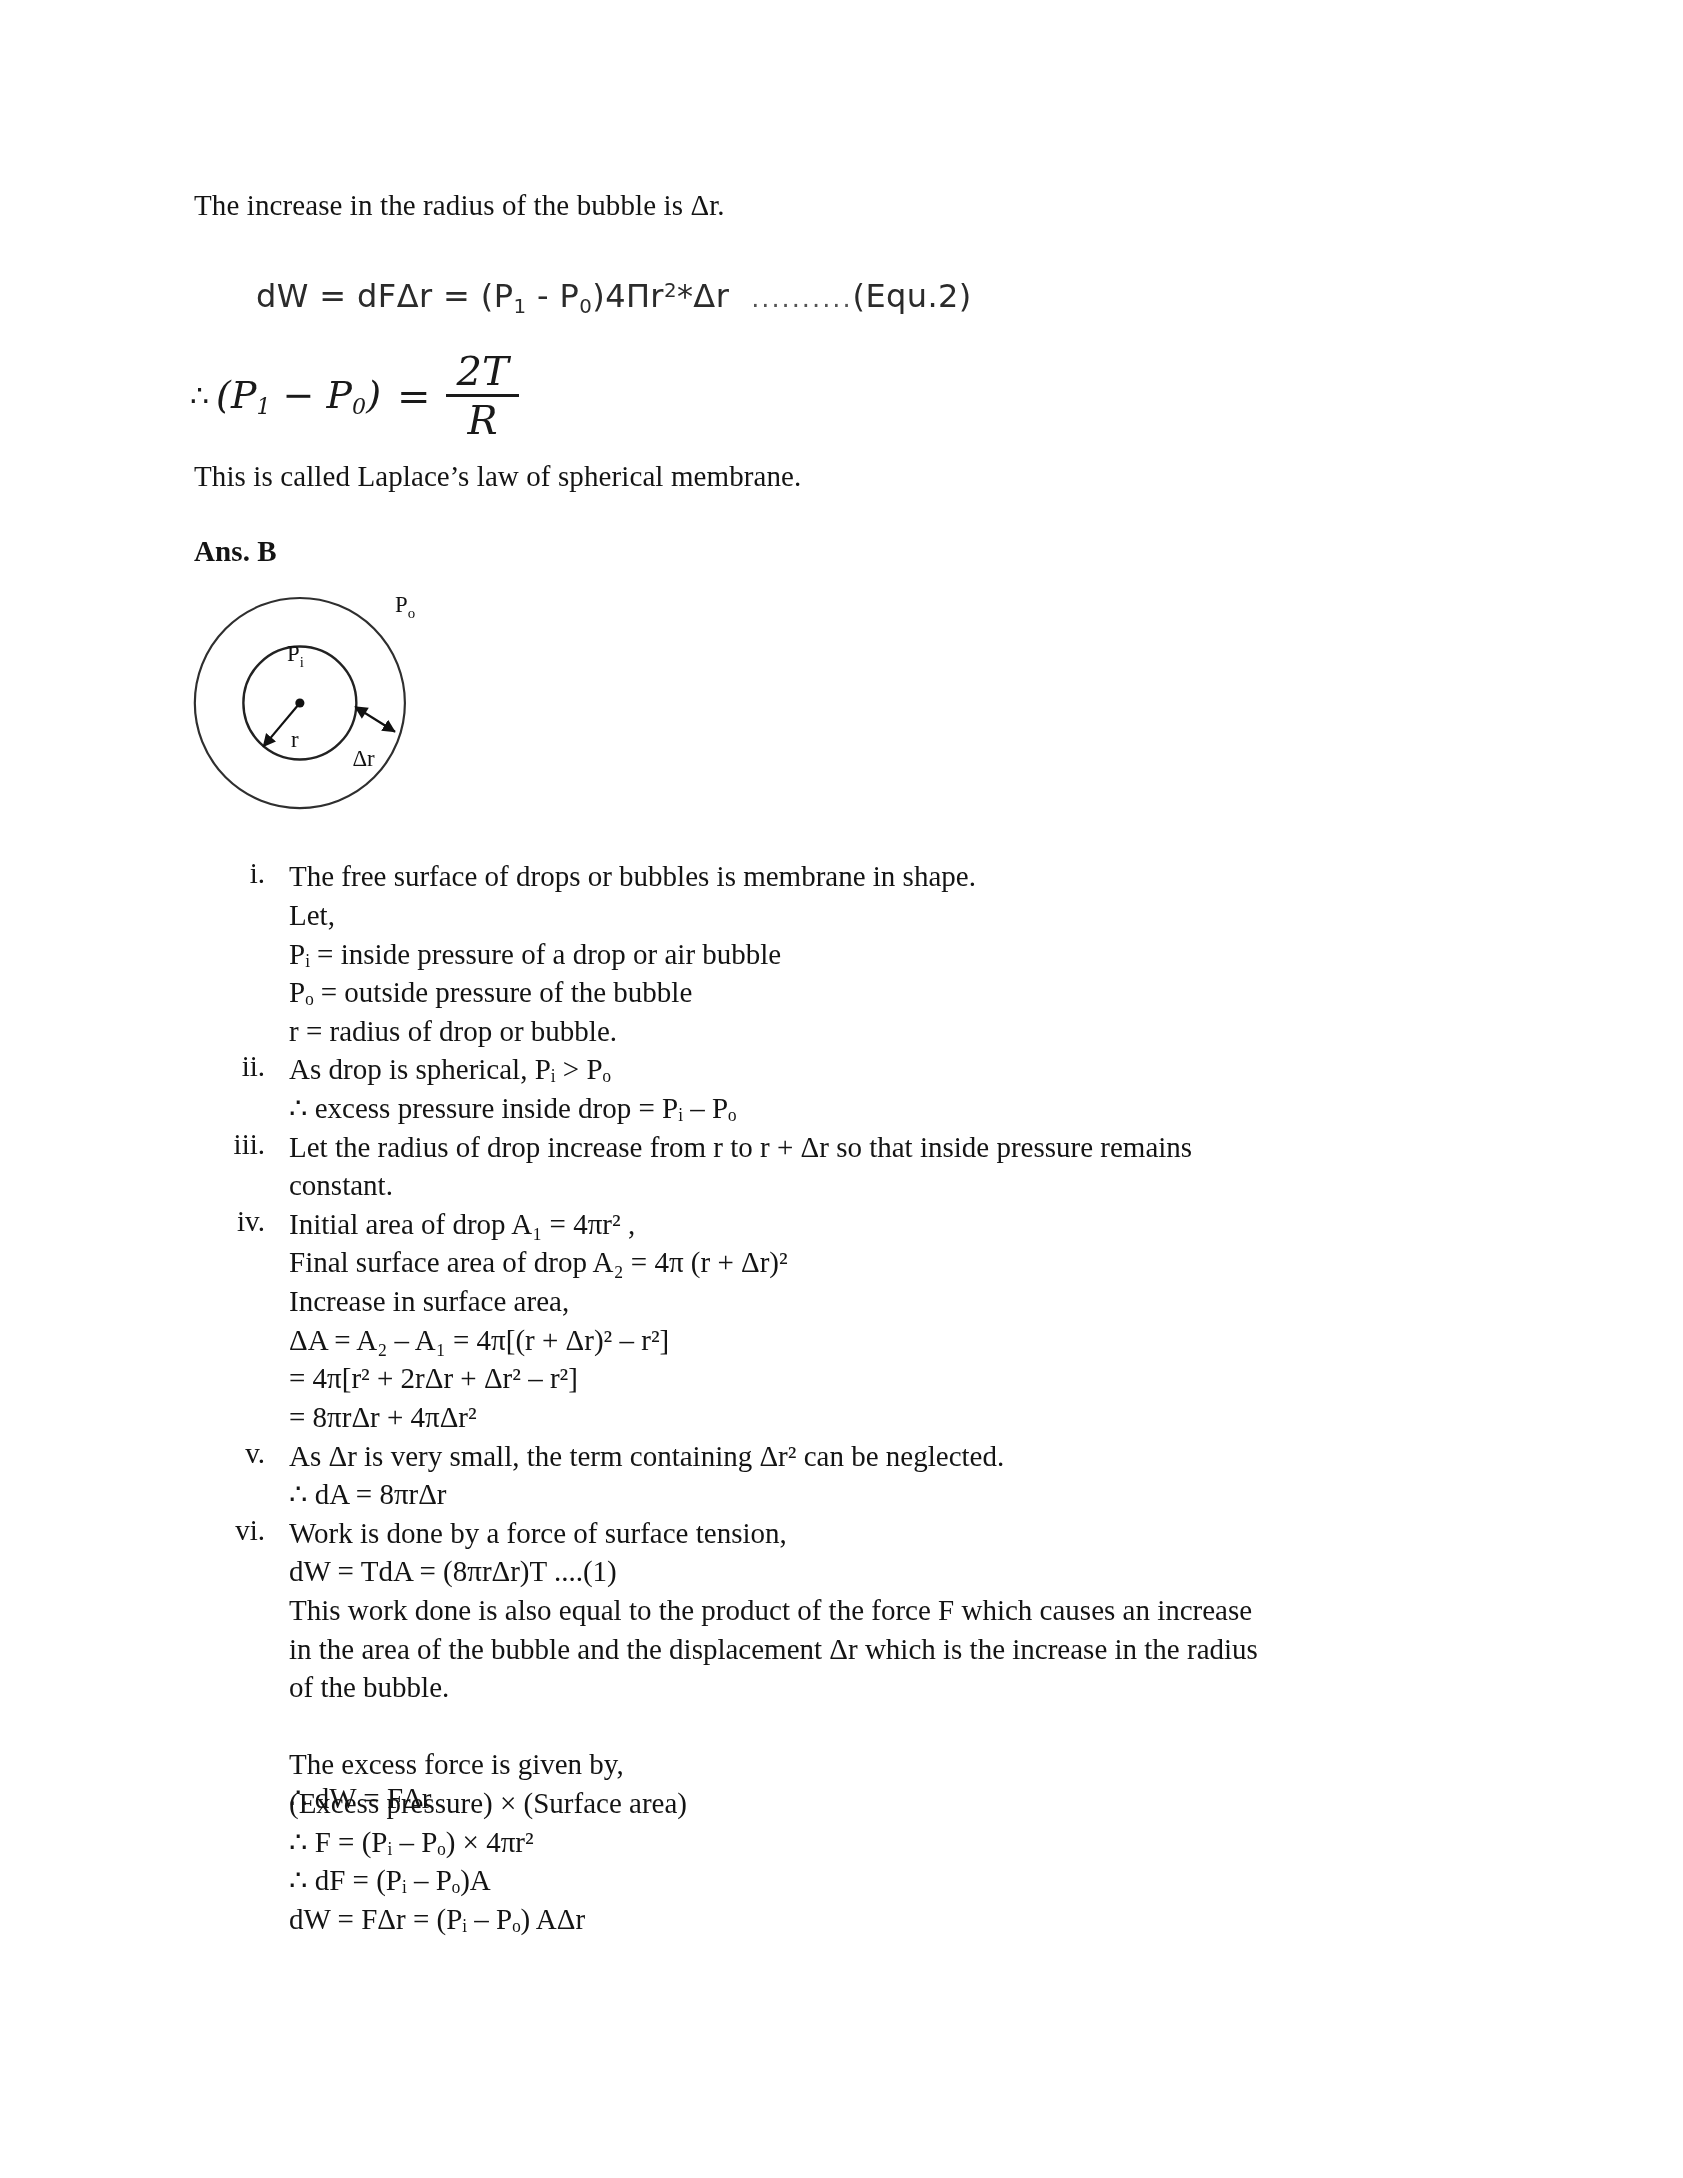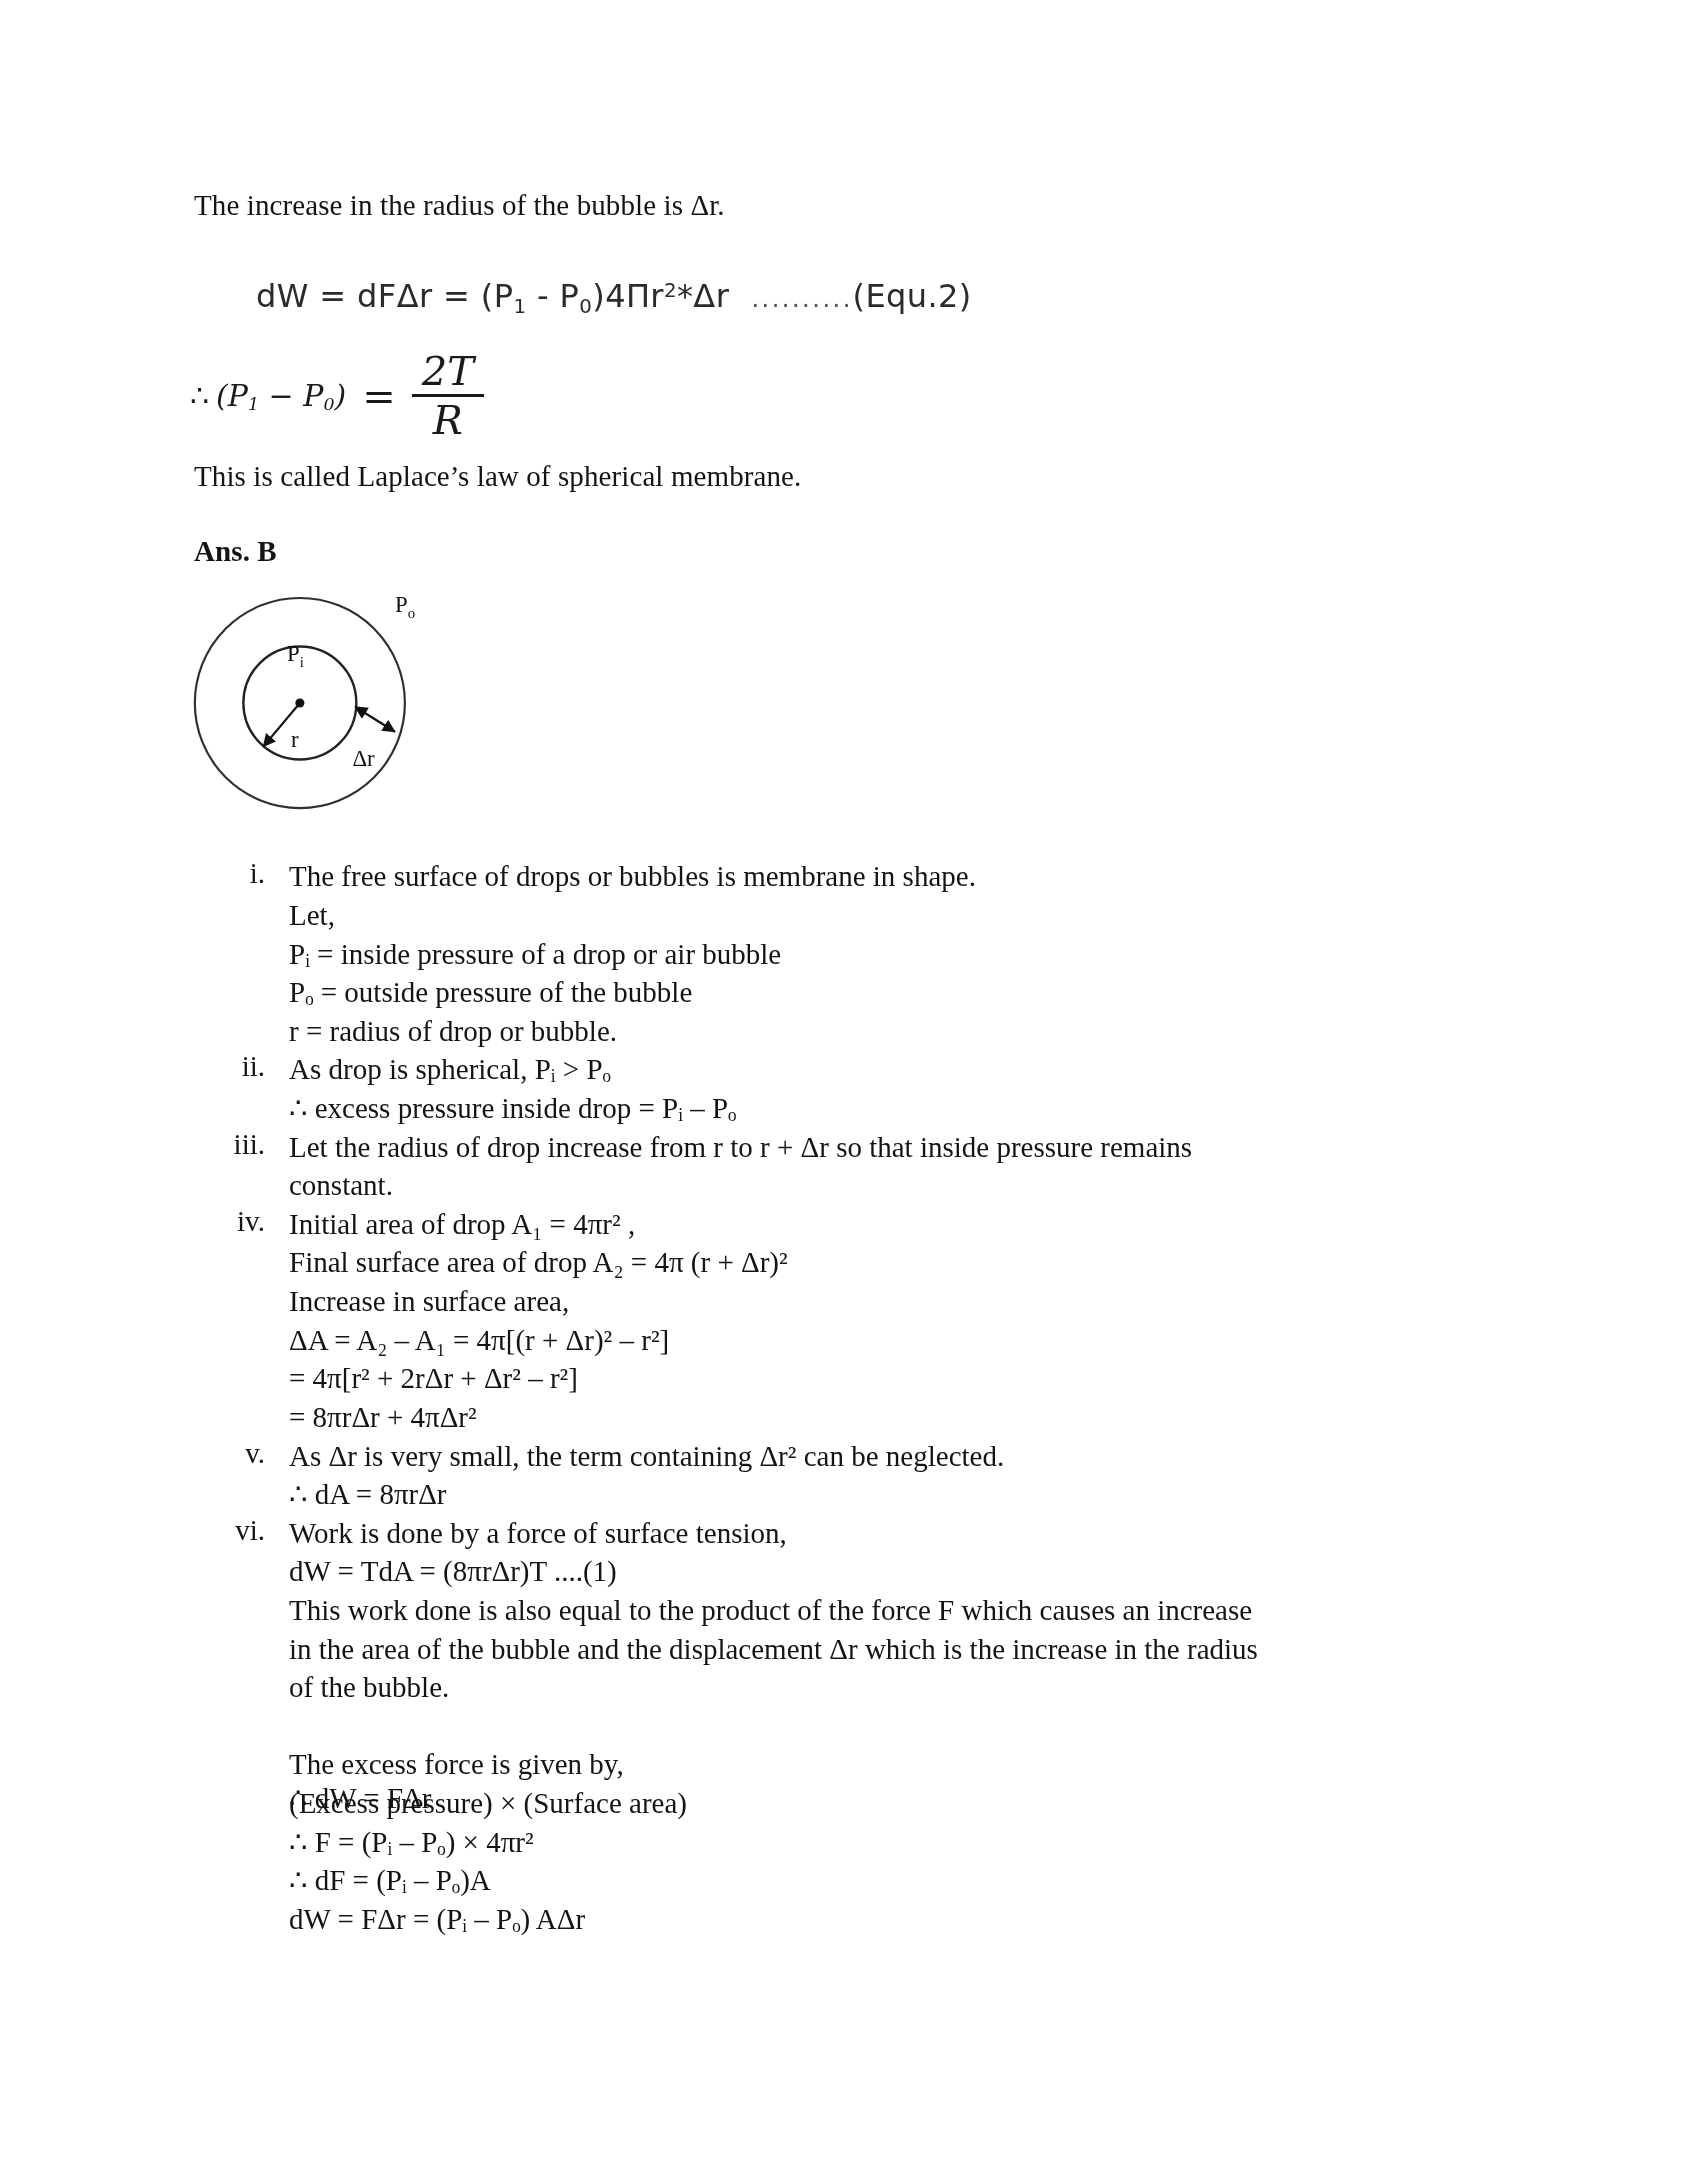--- a/index.html
+++ b/index.html
@@ -73,21 +73,21 @@
     align-items: center;
     font-size: 40px;
   }
   .eq-latex .thf {
     font-style: normal;
     font-size: 30px;
     margin-right: 6px;
     letter-spacing: 1px;
   }
   .eq-latex .lhs {
-    font-size: 30px;
+    font-size: 38px;
   }
   .eq-latex .lhs sub {
     font-size: 0.58em;
     vertical-align: -0.25em;
     font-style: italic;
   }
   .eq-latex .eqsign {
     font-style: normal;
     margin: 0 16px;
     font-size: 40px;

